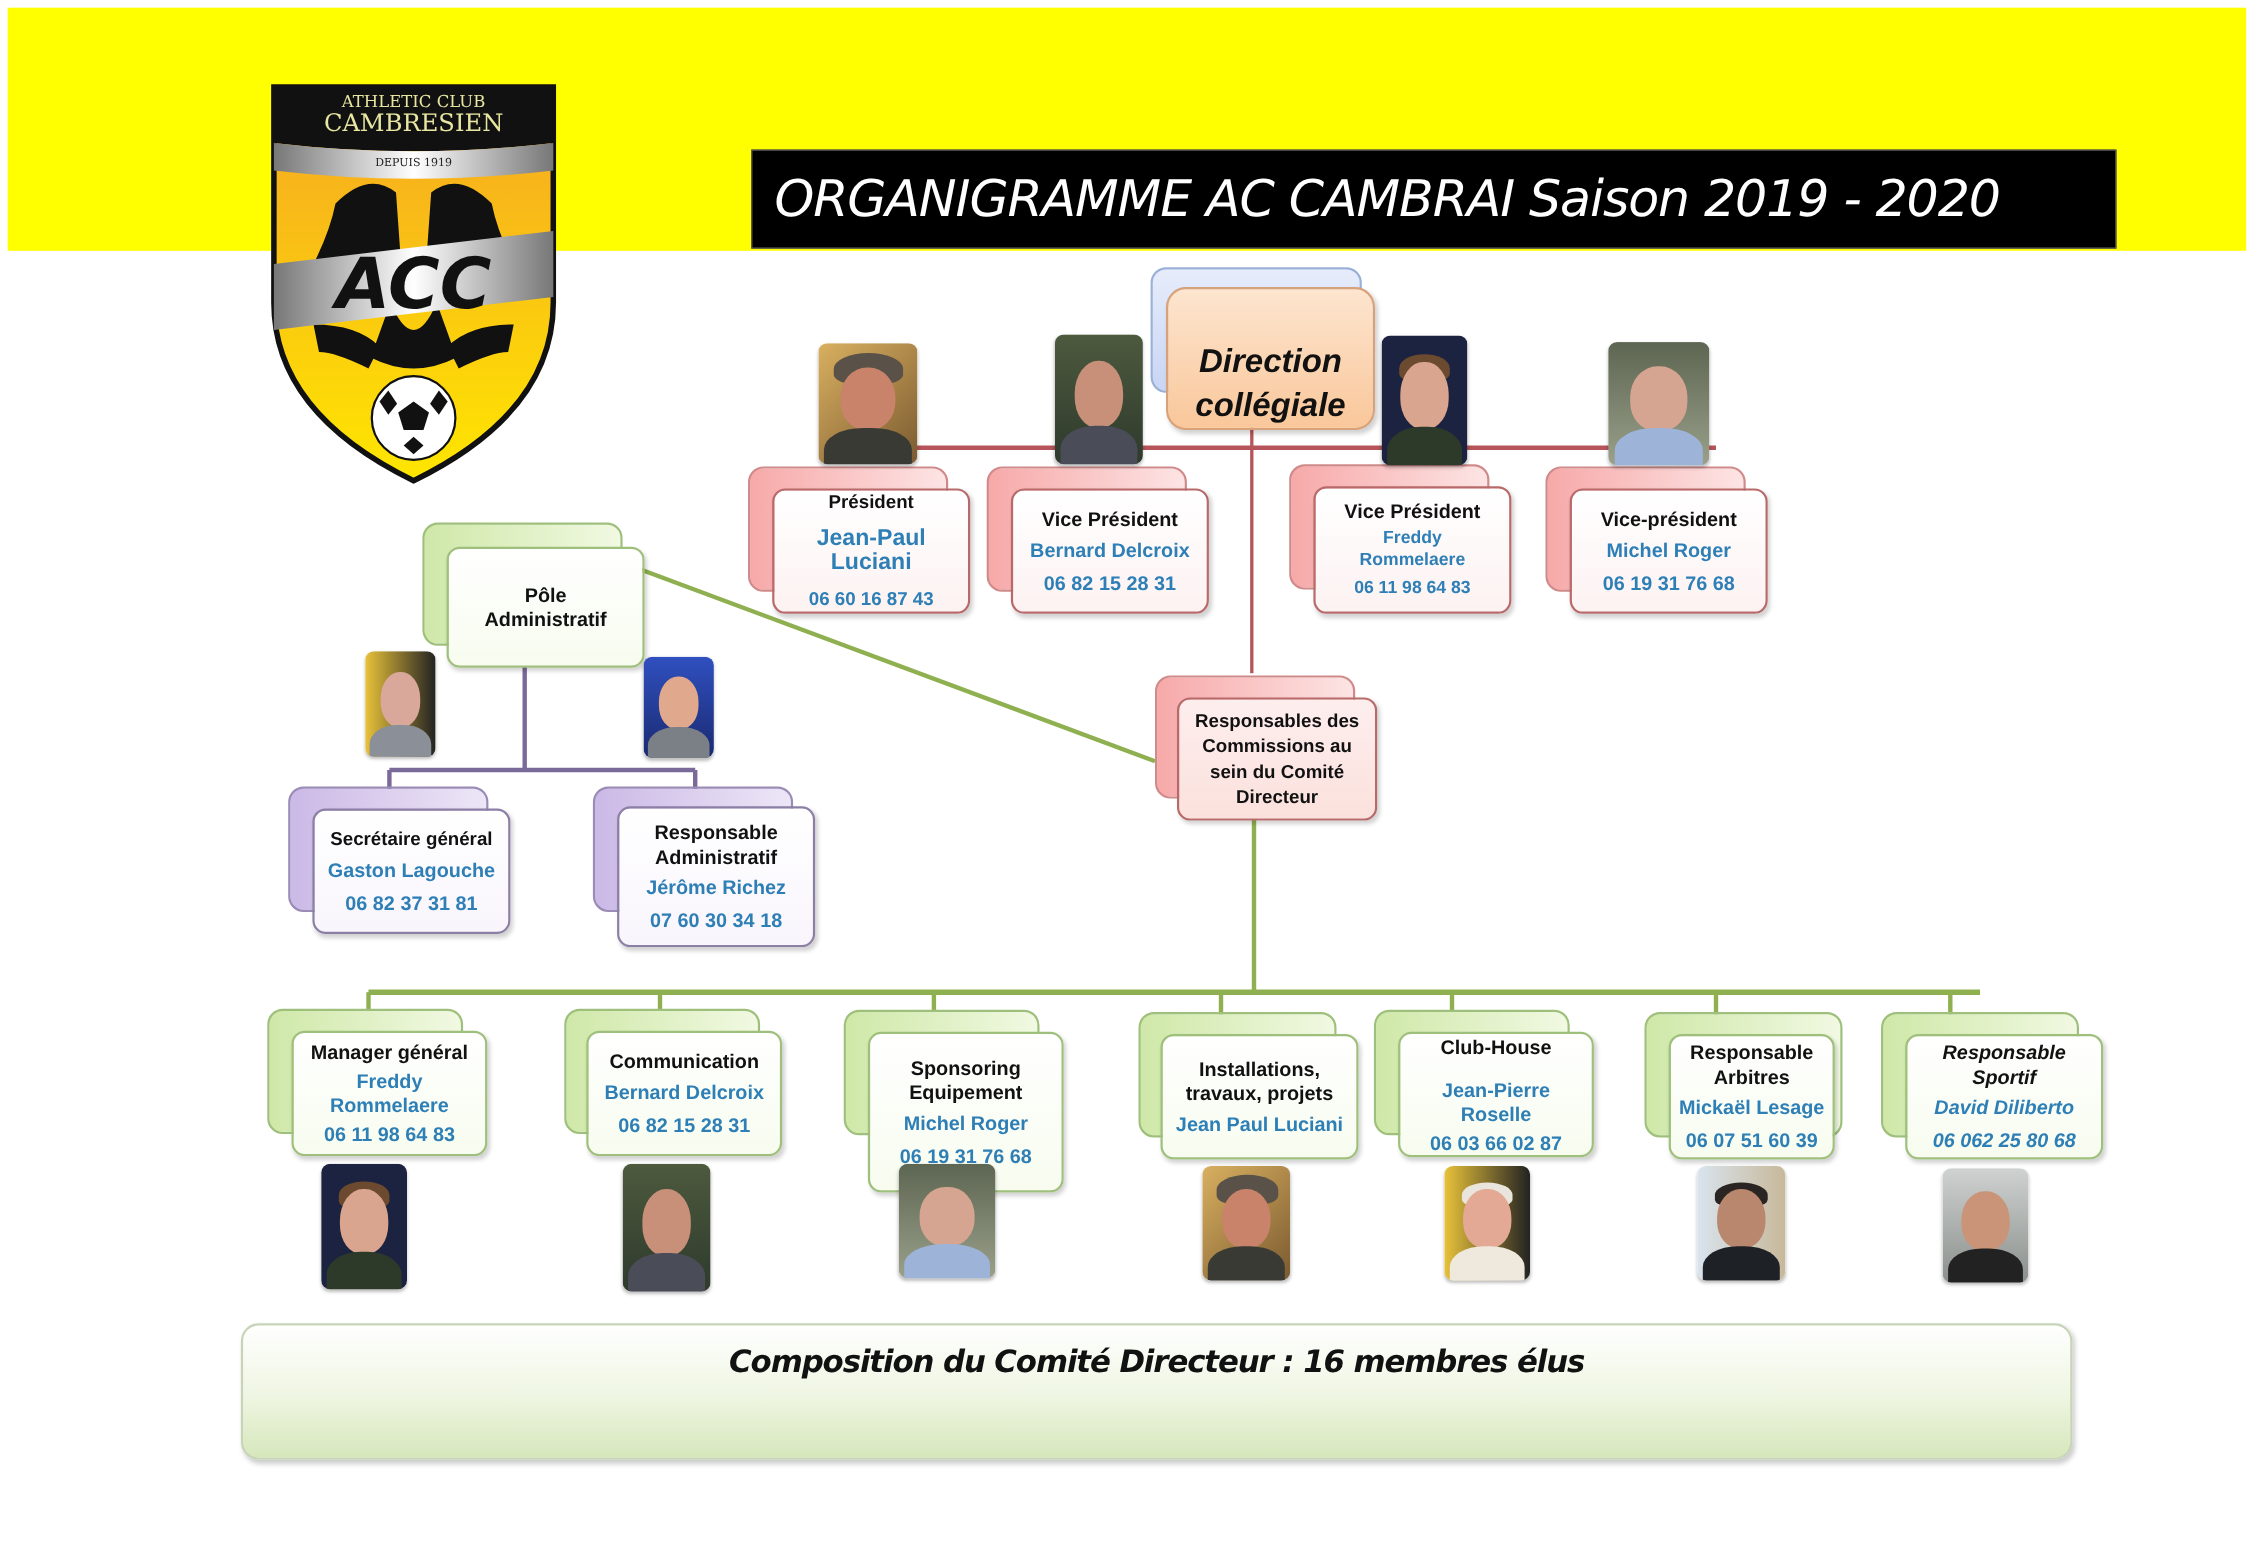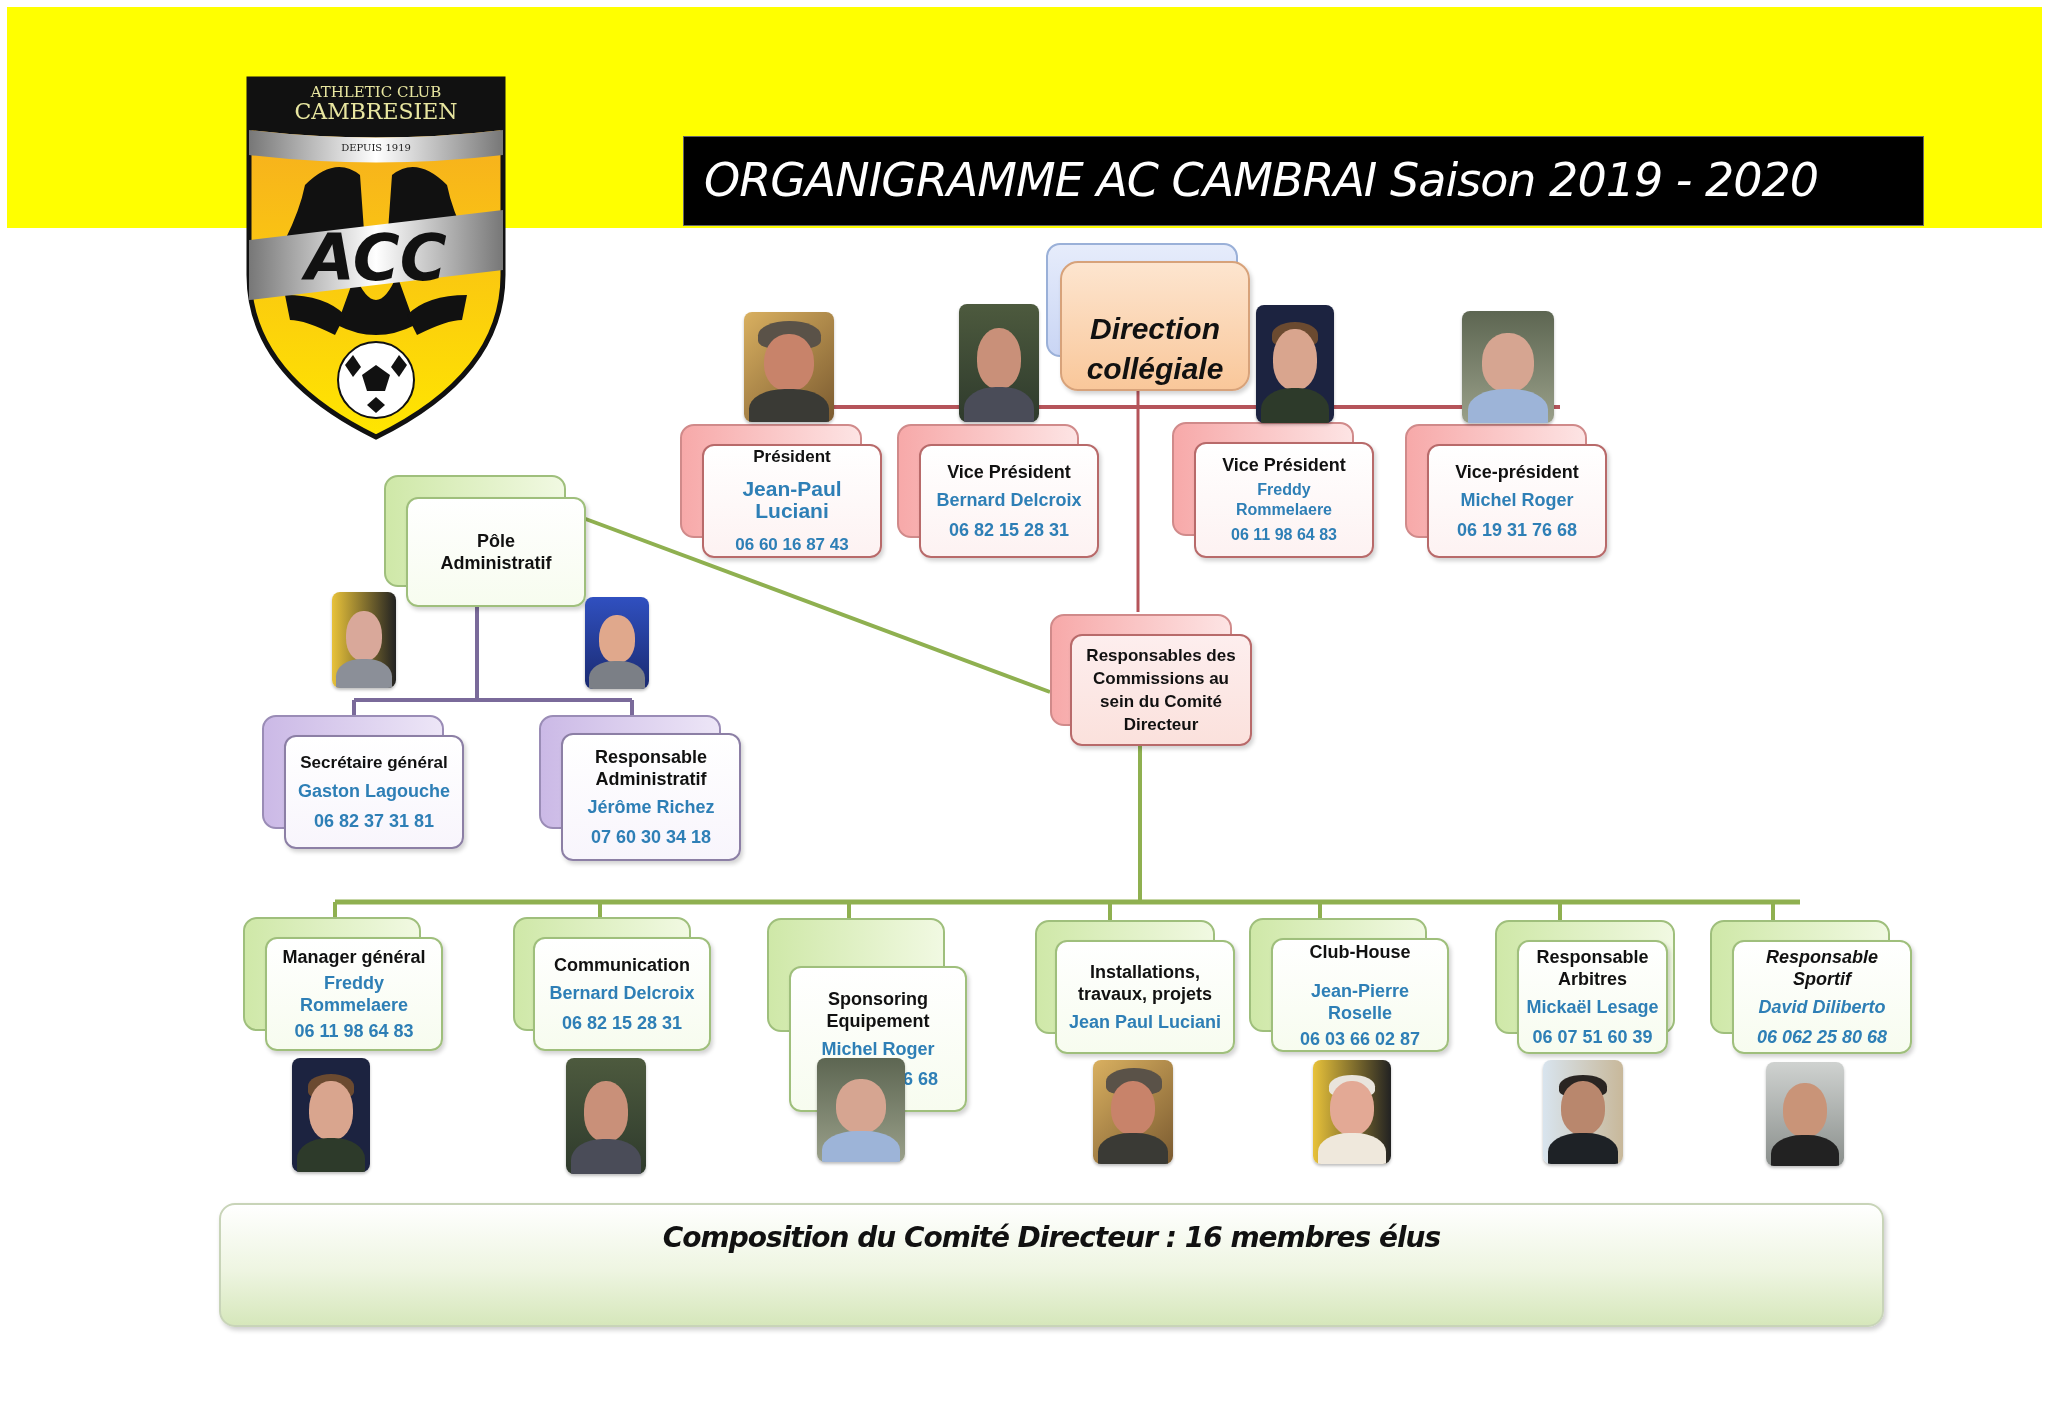--- a/index.html
+++ b/index.html
@@ -236,21 +236,21 @@
 <div class="node green" style="left:513px;top:917px;">
   <div class="back" style="left:0;top:0;width:178px;height:114px;"></div>
   <div class="front" style="left:20px;top:20px;width:178px;height:114px;">
     <div class="role">Communication</div>
     <div class="name">Bernard Delcroix</div>
     <div class="phone">06 82 15 28 31</div>
   </div>
 </div>
 <div class="node green" style="left:767px;top:918px;">
   <div class="back" style="left:0;top:0;width:178px;height:114px;"></div>
-  <div class="front" style="left:22px;top:20px;width:178px;height:146px;margin-top:28px;">
+  <div class="front" style="left:22px;top:20px;width:178px;height:146px;">
     <div class="role" style="max-width:120px;">Sponsoring Equipement</div>
     <div class="name">Michel Roger</div>
     <div class="phone">06 19 31 76 68</div>
   </div>
 </div>
 <div class="node green" style="left:1035px;top:920px;">
   <div class="back" style="left:0;top:0;width:180px;height:114px;"></div>
   <div class="front" style="left:20px;top:20px;width:180px;height:114px;">
     <div class="role" style="max-width:150px;">Installations, travaux, projets</div>
     <div class="name">Jean Paul Luciani</div>

